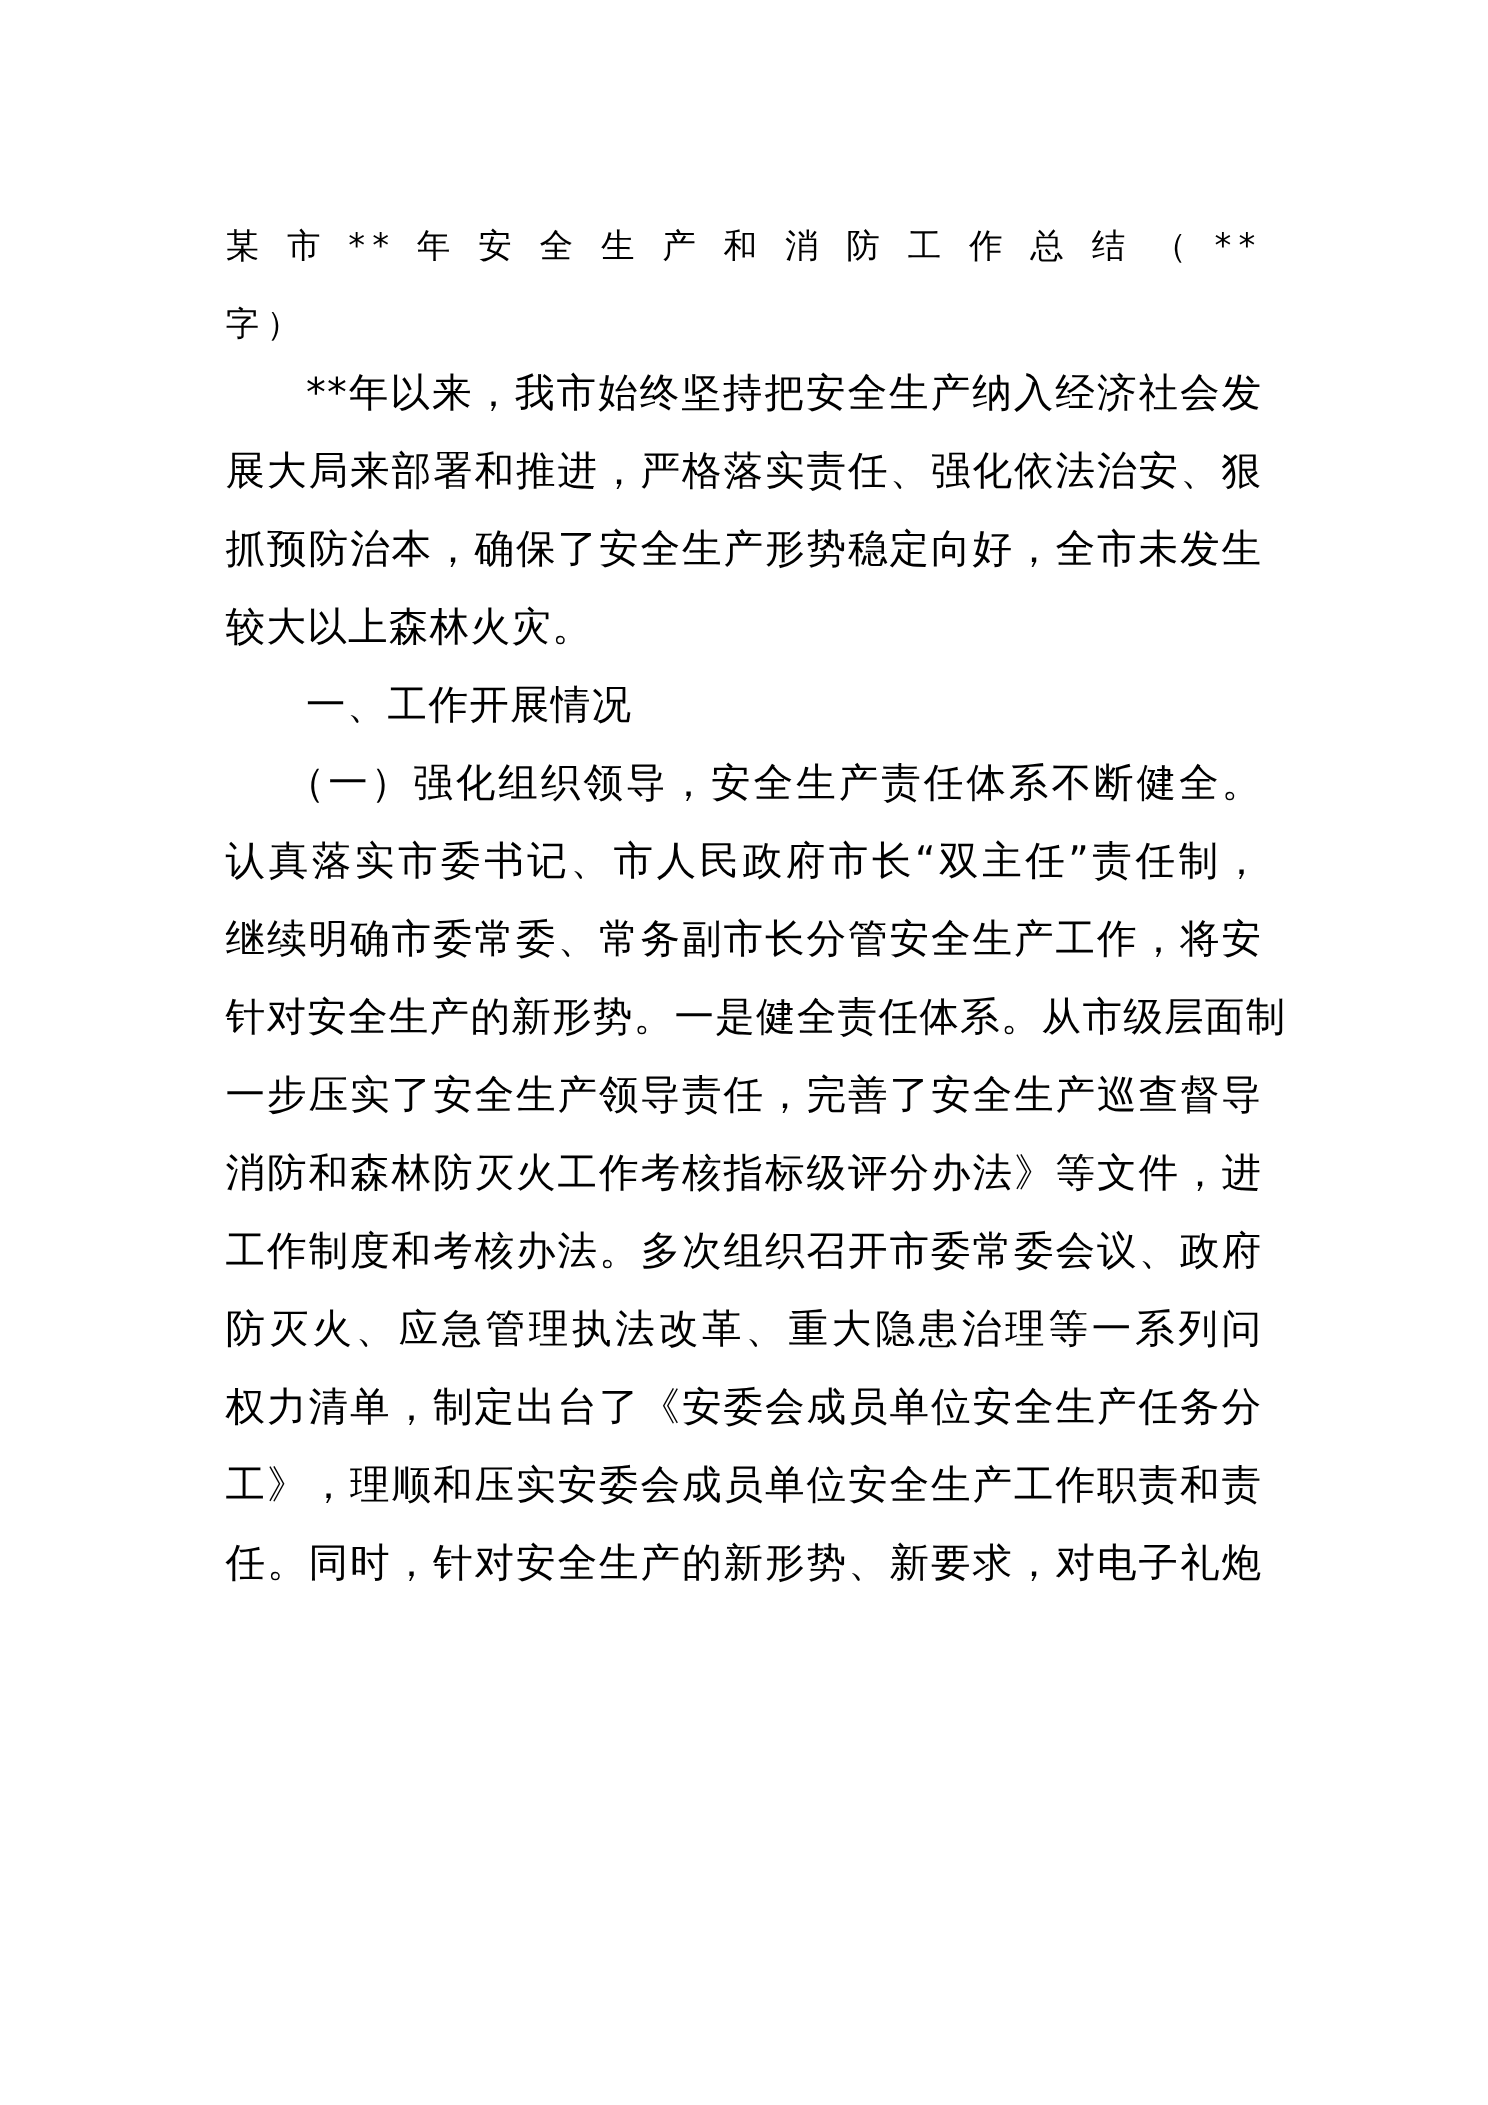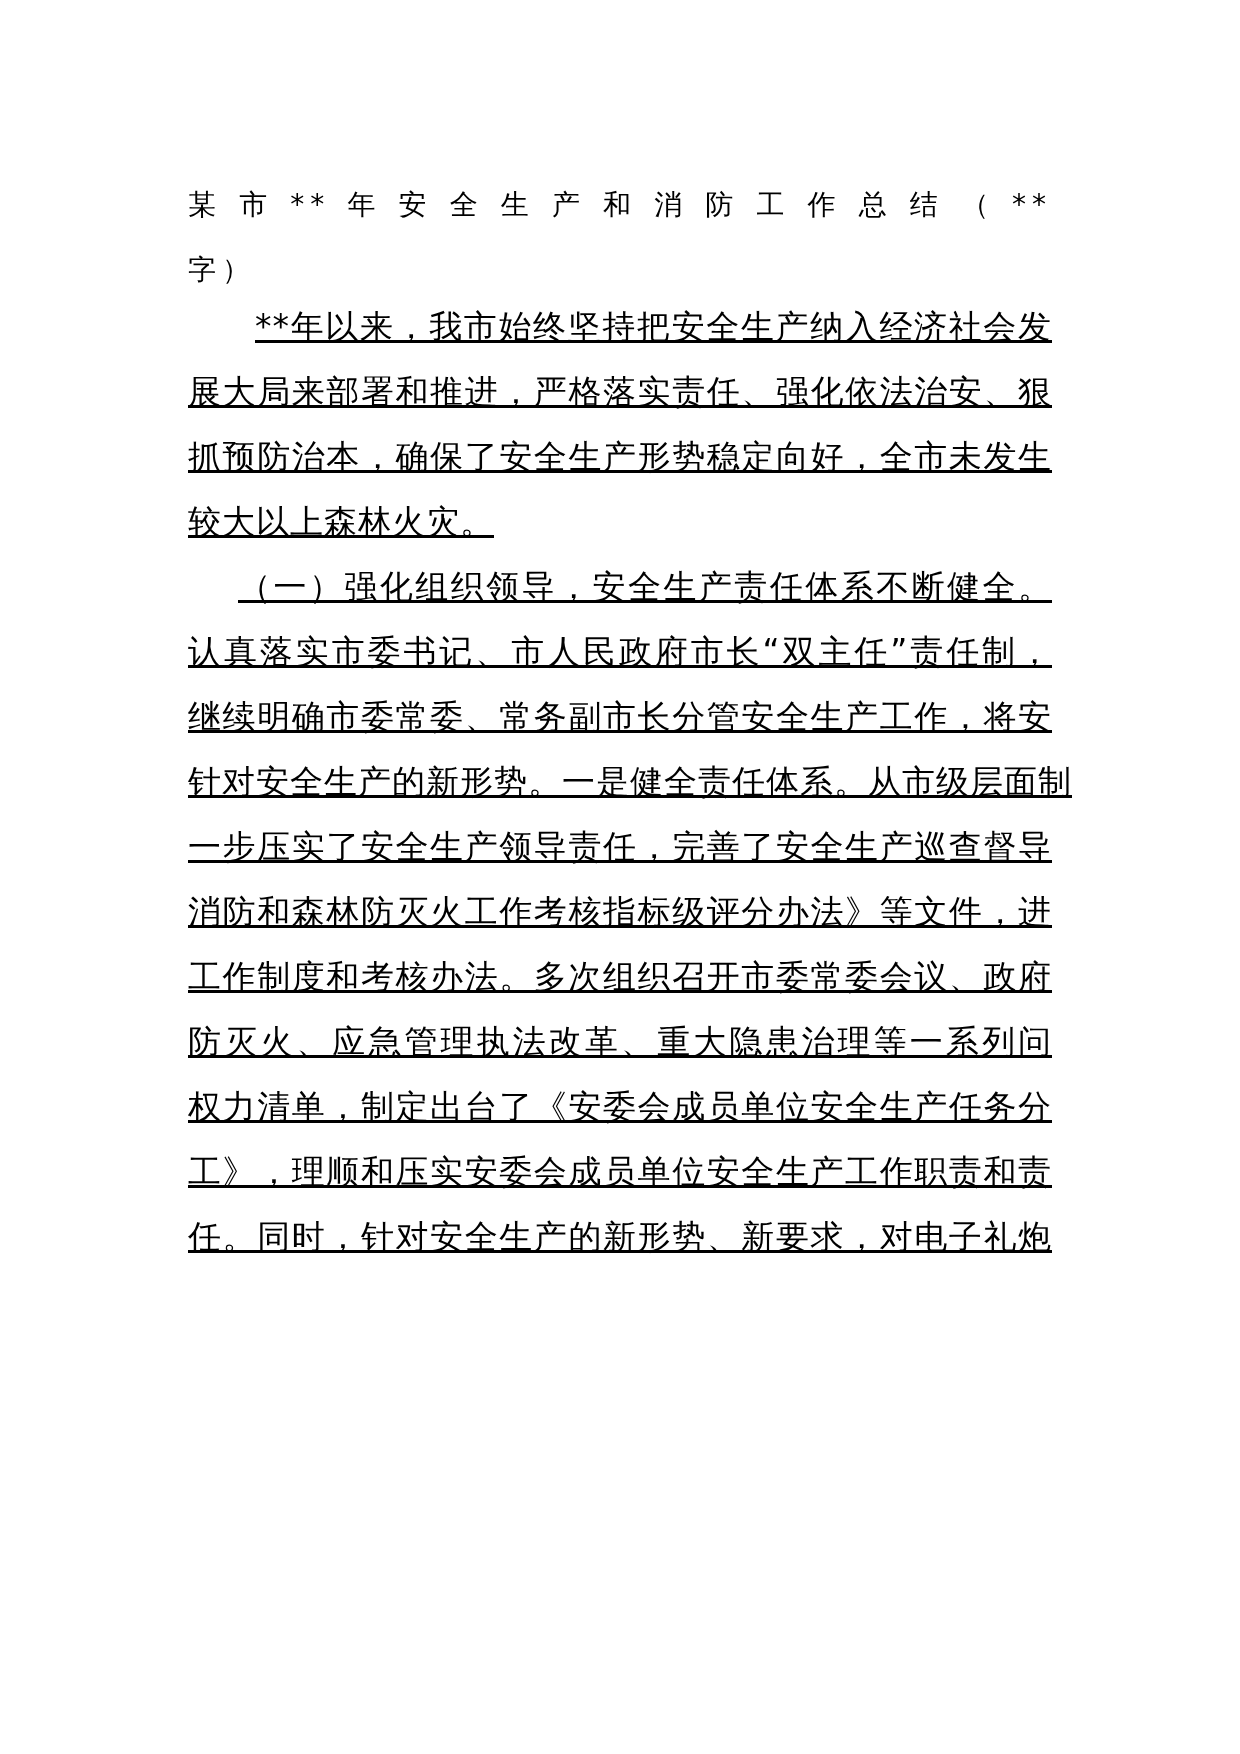--- a/index.html
+++ b/index.html
@@ -42,21 +42,20 @@
   }
   .title .line.full {
     text-align: justify;
     text-align-last: justify;
   }
   .body {
     position: absolute;
     left: 0;
     top: 294px;
     width: 864px;
-    text-decoration: underline;
   }
   .ln {
     display: block;
     height: 65px;
     line-height: 65px;
     font-size: 33px;
     white-space: nowrap;
     text-align: justify;
     text-align-last: justify;
     letter-spacing: 1px;
@@ -87,20 +86,23 @@
 
   <div class="body">
 
     <div>
       <span class="ln indent">**年以来，我市始终坚持把安全生产纳入经济社会发</span>
       <span class="ln">展大局来部署和推进，严格落实责任、强化依法治安、狠</span>
       <span class="ln">抓预防治本，确保了安全生产形势稳定向好，全市未发生</span>
       <span class="ln last">较大以上森林火灾。</span>
     </div>
 
+    <div>
+      <span class="ln indent-heading">一、工作开展情况</span>
+    </div>
 
     <div>
       <span class="ln indent-sub">（一）强化组织领导，安全生产责任体系不断健全。</span>
       <span class="ln">认真落实市委书记、市人民政府市长“双主任”责任制，</span>
       <span class="ln">继续明确市委常委、常务副市长分管安全生产工作，将安</span>
       <span class="ln">针对安全生产的新形势。一是健全责任体系。从市级层面制</span>
       <span class="ln">一步压实了安全生产领导责任，完善了安全生产巡查督导</span>
       <span class="ln">消防和森林防灭火工作考核指标级评分办法》等文件，进</span>
       <span class="ln">工作制度和考核办法。多次组织召开市委常委会议、政府</span>
       <span class="ln">防灭火、应急管理执法改革、重大隐患治理等一系列问</span>

